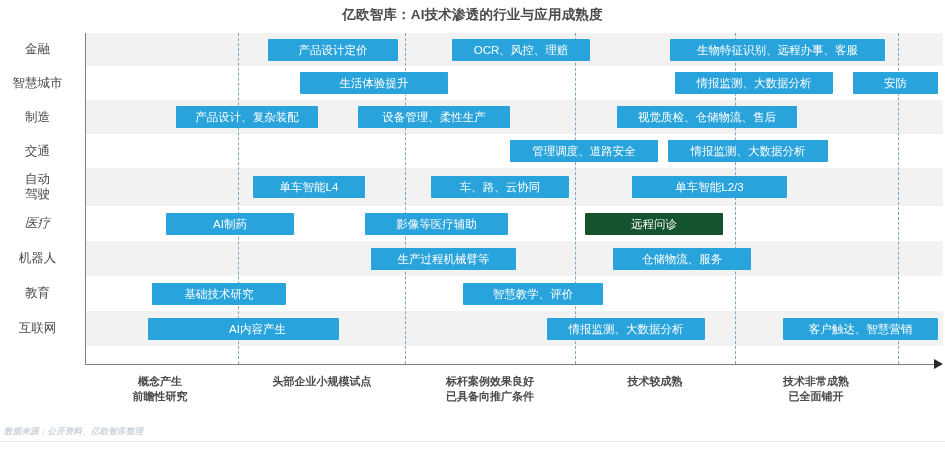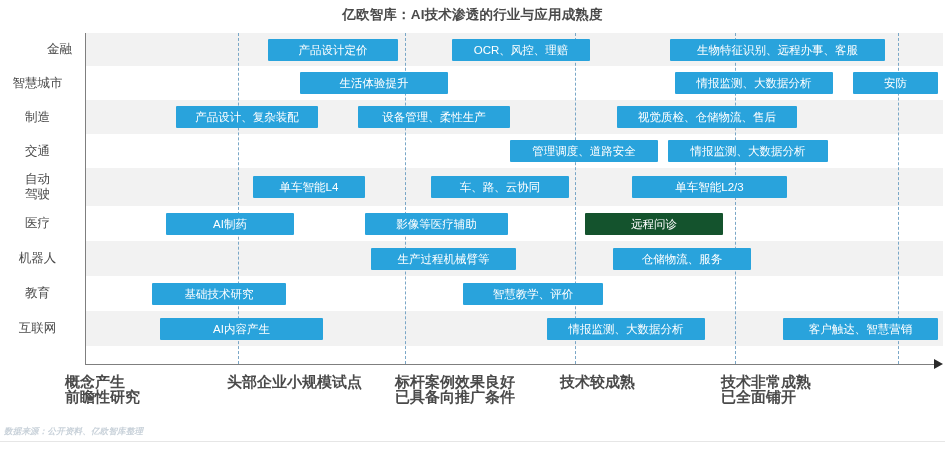--- a/index.html
+++ b/index.html
@@ -112,21 +112,22 @@
     height: 22px;
     text-align: center;
     white-space: nowrap;
     overflow: hidden;
     border-radius: 1px;
   }
 
   
   .x-label {
     position: absolute;
-    font-size: 15px;
+    text-align: center;
+    font-size: 11px;
     color: #4a4a4a;
     line-height: 15px;
     font-weight: bold;
   }
 
   
   .footer-divider {
     position: absolute;
     left: 0;
     bottom: 8px;
@@ -169,37 +170,37 @@
   <div class="x-axis-arrow"></div>
 
   <div id="gridline-layer">
       <div class="gridline" style="left: 238px;"></div>
       <div class="gridline" style="left: 405px;"></div>
       <div class="gridline" style="left: 575px;"></div>
       <div class="gridline" style="left: 735px;"></div>
       <div class="gridline" style="left: 898px;"></div>
     </div>
   <div id="row-label-layer">
-      <div class="row-label" style="top: 42px; padding-left: 22px;">
+      <div class="row-label" style="top: 42px;">
         <div>金融</div>
       </div>
       <div class="row-label" style="top: 75.5px;">
         <div>智慧城市</div>
       </div>
       <div class="row-label" style="top: 109.5px;">
         <div>制造</div>
       </div>
       <div class="row-label" style="top: 143.5px;">
         <div>交通</div>
       </div>
       <div class="row-label" style="top: 172px;">
         <div>自动</div>
         <div>驾驶</div>
       </div>
-      <div class="row-label" style="top: 216px;">
+      <div class="row-label" style="top: 216px; font-style: italic;">
         <div>医疗</div>
       </div>
       <div class="row-label" style="top: 251px;">
         <div>机器人</div>
       </div>
       <div class="row-label" style="top: 286px;">
         <div>教育</div>
       </div>
       <div class="row-label" style="top: 321px;">
         <div>互联网</div>
@@ -220,21 +221,21 @@
       <div class="bar" style="left: 253px; width: 112px; top: 176px; background: rgb(41, 163, 220);">单车智能L4</div>
       <div class="bar" style="left: 431px; width: 138px; top: 176px; background: rgb(41, 163, 220);">车、路、云协同</div>
       <div class="bar" style="left: 632px; width: 155px; top: 176px; background: rgb(41, 163, 220);">单车智能L2/3</div>
       <div class="bar" style="left: 166px; width: 128px; top: 212.5px; background: rgb(41, 163, 220);">AI制药</div>
       <div class="bar" style="left: 365px; width: 143px; top: 212.5px; background: rgb(41, 163, 220);">影像等医疗辅助</div>
       <div class="bar" style="left: 585px; width: 138px; top: 212.5px; background: #14532d;">远程问诊</div>
       <div class="bar" style="left: 371px; width: 145px; top: 247.5px; background: rgb(41, 163, 220);">生产过程机械臂等</div>
       <div class="bar" style="left: 613px; width: 138px; top: 247.5px; background: rgb(41, 163, 220);">仓储物流、服务</div>
       <div class="bar" style="left: 152px; width: 134px; top: 282.5px; background: rgb(41, 163, 220);">基础技术研究</div>
       <div class="bar" style="left: 463px; width: 140px; top: 282.5px; background: rgb(41, 163, 220);">智慧教学、评价</div>
-      <div class="bar" style="left: 160px; width: 163px; top: 317.5px; background: rgb(41, 163, 220);">AI内容产生</div>
+      <div class="bar" style="left: 148px; width: 163px; top: 317.5px; background: rgb(41, 163, 220); padding-left: 28px;">AI内容产生</div>
       <div class="bar" style="left: 547px; width: 158px; top: 317.5px; background: rgb(41, 163, 220);">情报监测、大数据分析</div>
       <div class="bar" style="left: 783px; width: 155px; top: 317.5px; background: rgb(41, 163, 220);">客户触达、智慧营销</div>
     </div>
   <div id="x-label-layer">
       <div class="x-label" style="width: 190px; left: 65px; top: 374px;">
         <div>概念产生</div>
         <div>前瞻性研究</div>
       </div>
       <div class="x-label" style="width: 190px; left: 227px; top: 374px;">
         <div>头部企业小规模试点</div>

